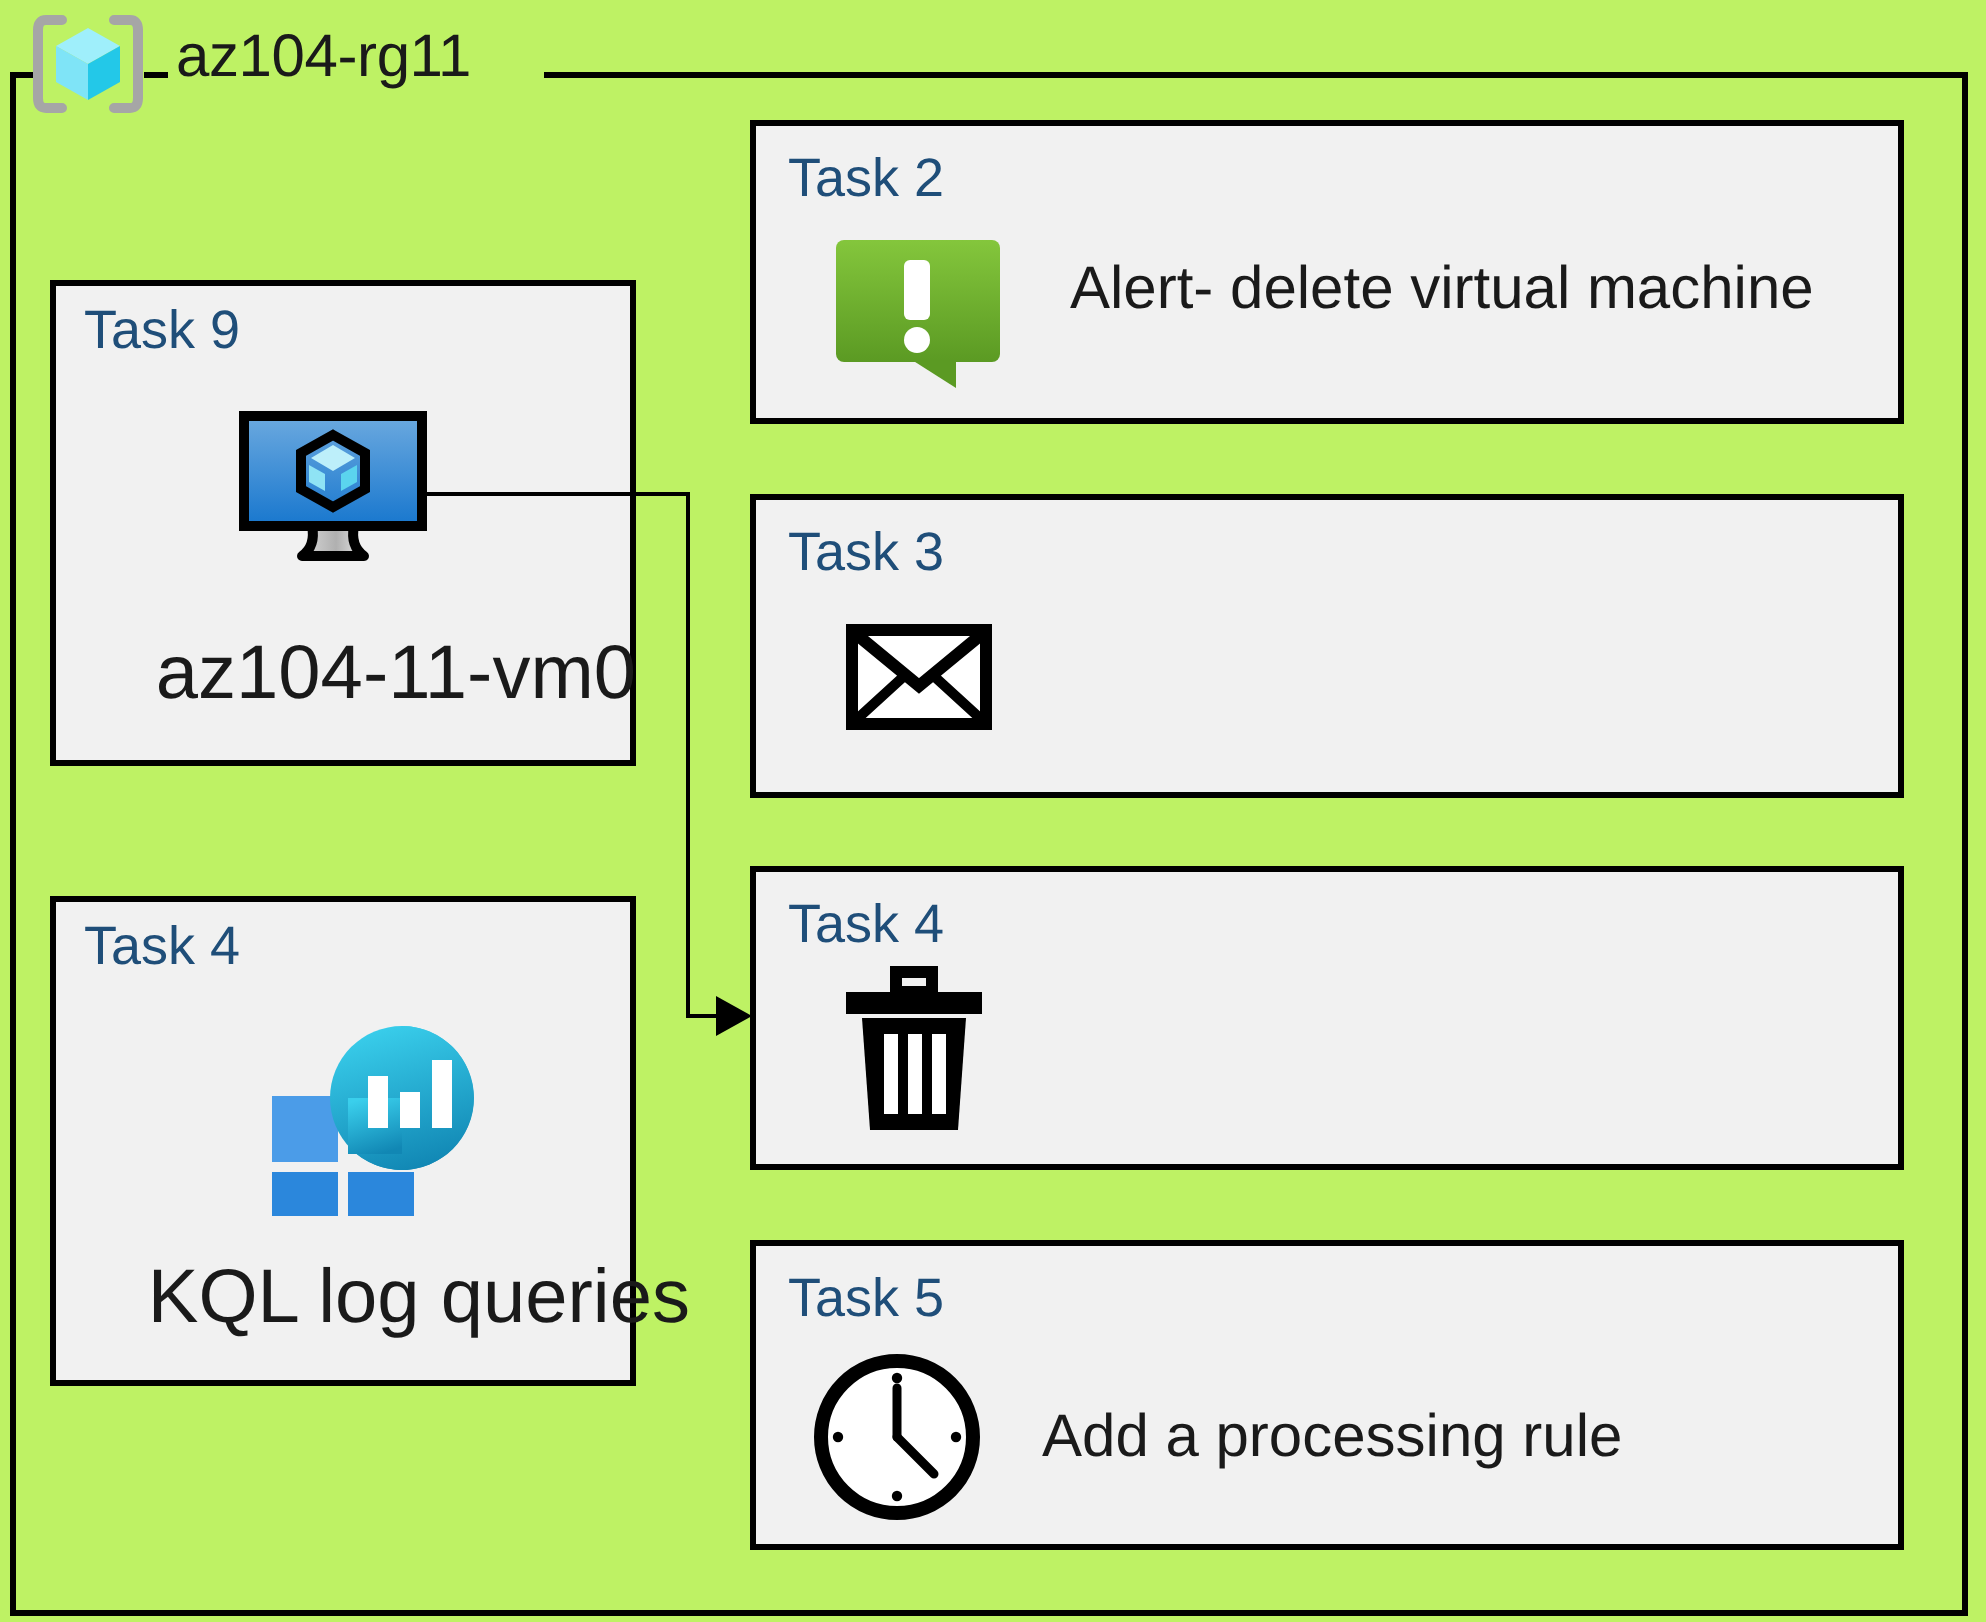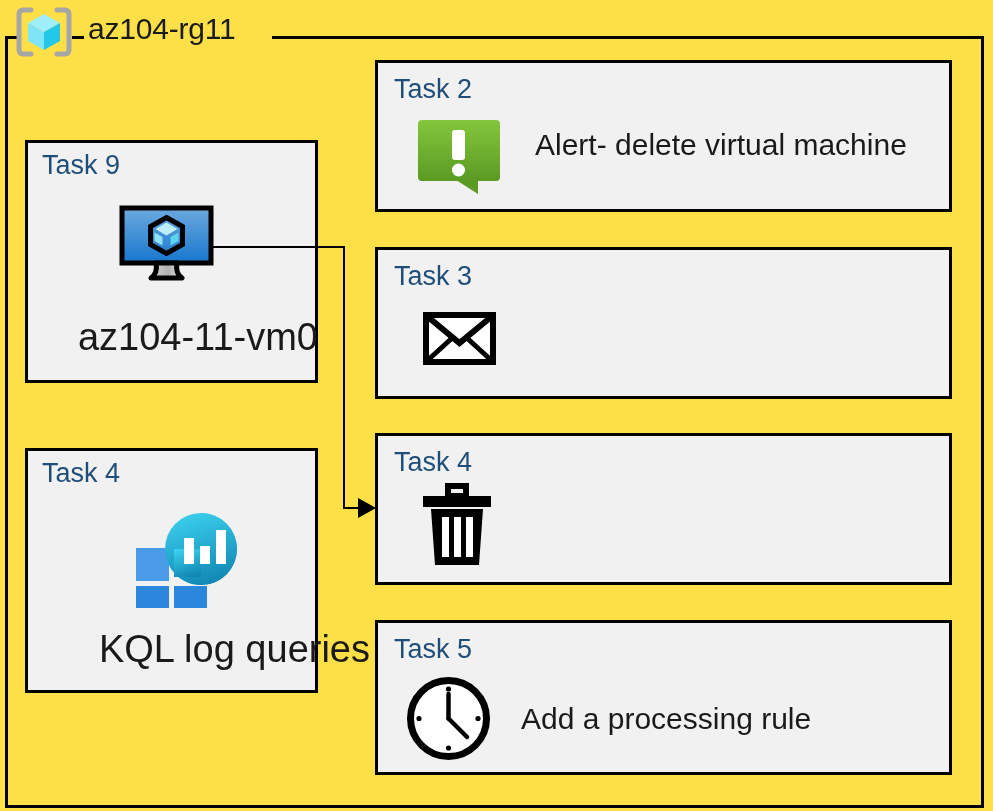--- a/index.html
+++ b/index.html
@@ -7,21 +7,21 @@
     padding: 0;
     background: #ffffff;
   }
   body {
     font-family: "Liberation Sans", sans-serif;
   }
   #stage {
     position: relative;
     width: 993px;
     height: 811px;
-    background: #fde047;
+    background: #bef264;
     overflow: hidden;
   }
 
   
   .rg-border-left {
     position: absolute;
     left: 5px; top: 36px;
     width: 3px; height: 772px;
     background: #000000;
   }
@@ -202,21 +202,21 @@
       <path d="M73 5 A36 36 0 1 1 46 65 L46 69 L73 69 A36 36 0 0 0 73 5 Z" fill="url(#logBubble)"></path>
       <circle cx="73" cy="41" r="36" fill="url(#logBubble)"></circle>
       <rect x="46" y="41" width="27" height="28" fill="url(#logBubble)"></rect>
 
       <rect x="56" y="30" width="10" height="26" fill="#ffffff"></rect>
       <rect x="72" y="38" width="10" height="18" fill="#ffffff"></rect>
       <rect x="88" y="22" width="10" height="34" fill="#ffffff"></rect>
     </svg>
   </span>
 
-  <div class="task-caption" style="left:25px; top:628px; width:320px;padding-left:25px;">KQL log queries</div>
+  <div class="task-caption" style="left:25px; top:628px; width:320px;">KQL log queries</div>
 
   <div class="task-box" id="task2"></div>
   <div class="task-label" style="left:394px; top:74px;">Task 2</div>
 
   <span style="position:absolute; left:416px; top:118px; width:86px; height:78px;">
     <svg width="86" height="78" viewBox="0 0 86 78">
       <defs>
         <linearGradient id="alertGreen" x1="0" y1="0" x2="0" y2="1">
           <stop offset="0%" stop-color="#84C63C"></stop>
           <stop offset="100%" stop-color="#5B9A23"></stop>

